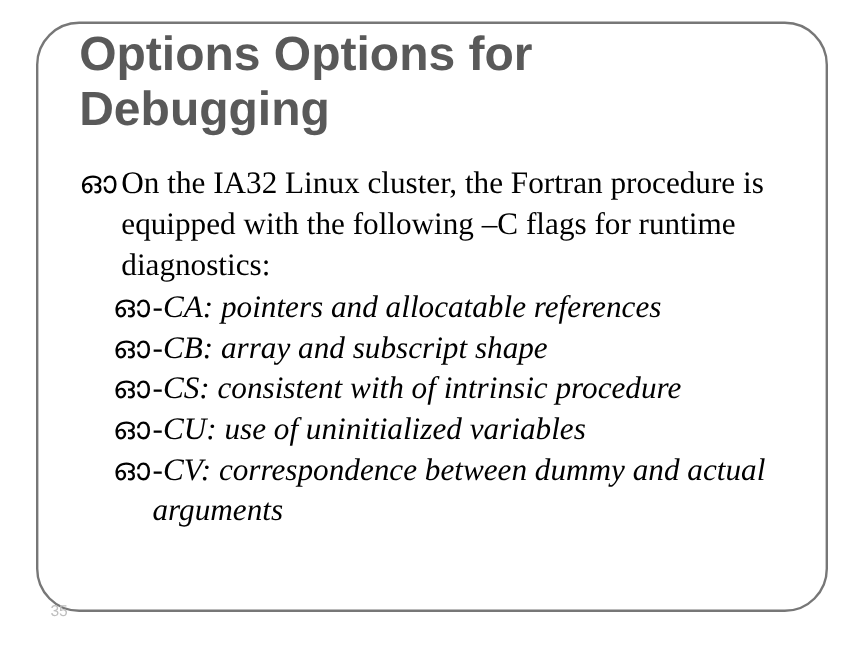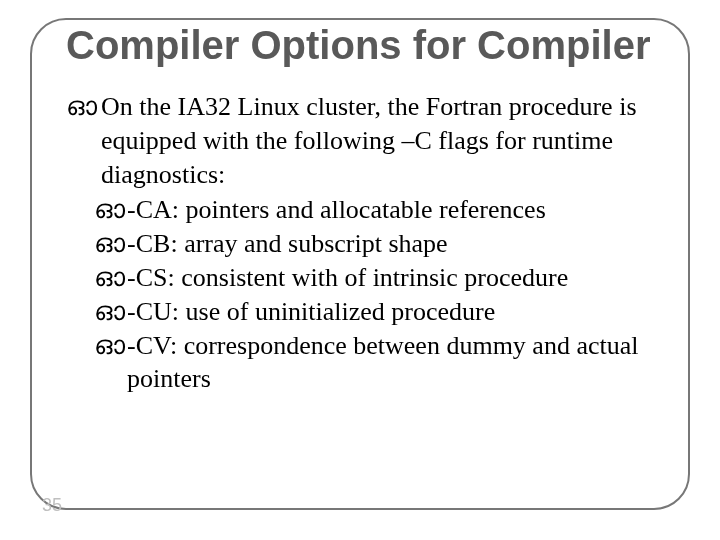--- a/index.html
+++ b/index.html
@@ -6,29 +6,29 @@
   .slide{box-sizing:border-box;width:720px;height:540px;padding:18px 30px 30px 30px;position:relative;}
   .frame{box-sizing:border-box;width:100%;height:100%;border:2px solid #777;border-radius:36px;padding:0 34px 20px 34px;}
   .title{font-family:Arial,Helvetica,sans-serif;font-weight:700;font-size:40px;line-height:1.15;color:#595959;margin:2px 0 22px 0;}
   .body{font-size:26px;line-height:1.30;}
   .lvl1{display:flex;align-items:flex-start;}
   .lvl1 .bullet{flex:0 0 auto;font-size:26px;color:#000;margin-right:4px;}
   .lvl1 .text{flex:1 1 auto;}
   .sub{margin-left:28px;margin-top:2px;}
   .lvl2{display:flex;align-items:flex-start;}
   .lvl2 .bullet{flex:0 0 auto;font-size:26px;color:#000;margin-right:2px;}
-  .lvl2 .text{flex:1 1 auto;}
-  .pagenum{position:absolute;left:42px;bottom:24px;font-family:Arial,Helvetica,sans-serif;font-size:18px;color:#bfbfbf;}
+  .lvl2 .text{flex:1 1 auto;font-style:italic;}
+  .pagenum{position:absolute;left:42px;bottom:24px;font-family:Arial,Helvetica,sans-serif;font-size:13px;color:#bfbfbf;}
 </style>
 </head>
 <body>
 
 <div class="slide">
   <div class="frame">
-    <div class="title">Compiler Options for Compiler</div>
+    <div class="title">Options Options for Debugging</div>
 
     <div class="body">
       <div class="lvl1">
         <span class="bullet">ഓ</span>
         <span class="text">On the IA32 Linux cluster, the Fortran procedure is equipped with the following –C flags for runtime diagnostics:</span>
       </div>
       <div class="sub">
         <div class="lvl2">
           <span class="bullet">ഓ</span>
           <span class="text">-CA: pointers and allocatable references</span>
@@ -36,23 +36,23 @@
         <div class="lvl2">
           <span class="bullet">ഓ</span>
           <span class="text">-CB: array and subscript shape</span>
         </div>
         <div class="lvl2">
           <span class="bullet">ഓ</span>
           <span class="text">-CS: consistent with of intrinsic procedure</span>
         </div>
         <div class="lvl2">
           <span class="bullet">ഓ</span>
-          <span class="text">-CU: use of uninitialized procedure</span>
+          <span class="text">-CU: use of uninitialized variables</span>
         </div>
         <div class="lvl2">
           <span class="bullet">ഓ</span>
-          <span class="text">-CV: correspondence between dummy and actual pointers</span>
+          <span class="text">-CV: correspondence between dummy and actual arguments</span>
         </div>
       </div>
     </div>
   </div>
   <div class="pagenum">35</div>
 </div>
 
 </body></html>

